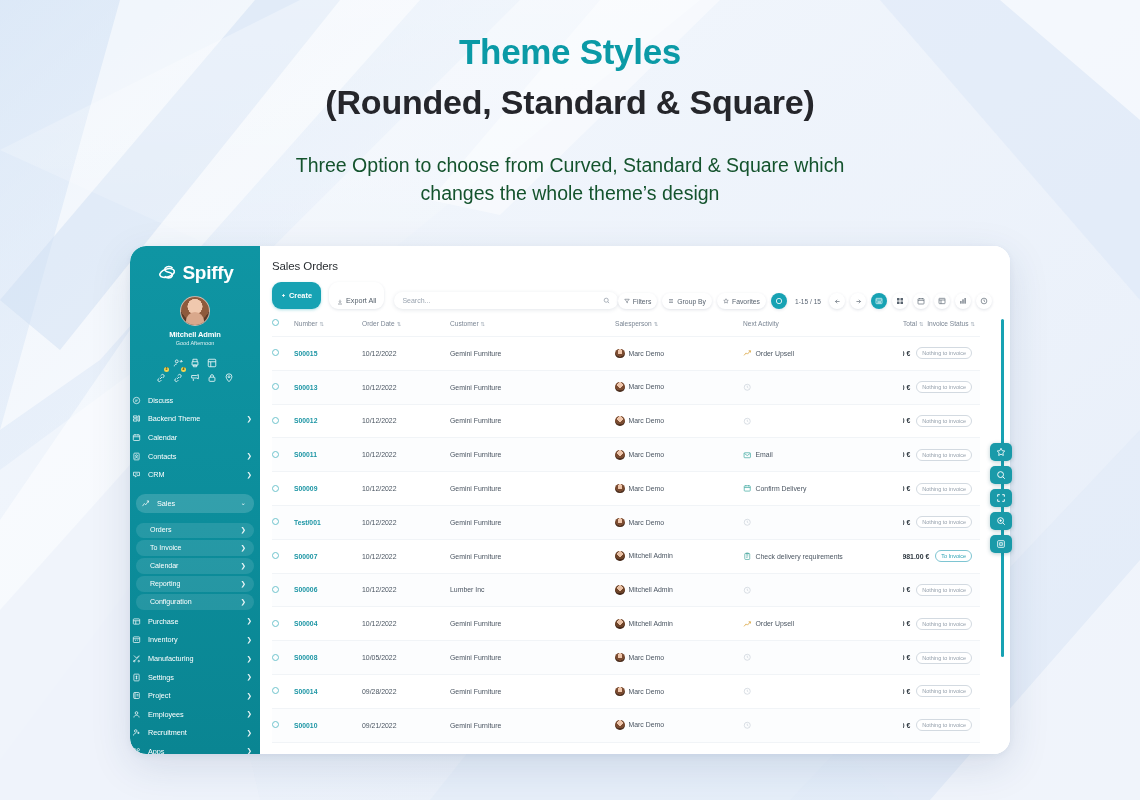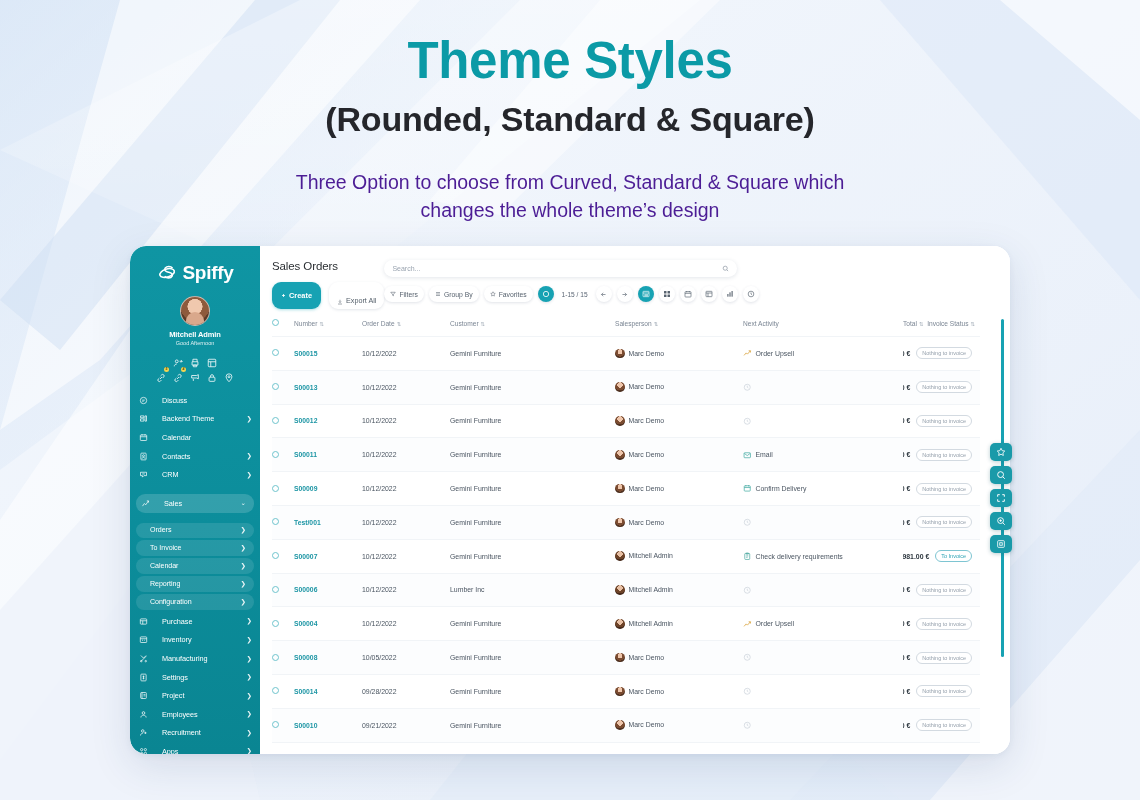--- a/index.html
+++ b/index.html
@@ -11,29 +11,29 @@
     position: relative;
     background: #eef3fb;
   }
   
   #bg { position: absolute; inset: 0; overflow: hidden; }
   #bg svg { position: absolute; inset: 0; }
 
   
   .hero { position: absolute; left: 0; right: 0; top: 34px; text-align: center; z-index: 4; }
   .hero-title {
-    font-size: 51px; font-weight: bold; color: #0b9aa6; letter-spacing: -.3px;
+    font-size: 35px; font-weight: bold; color: #0b9aa6; letter-spacing: -.3px;
     line-height: 1.05;
   }
   .hero-sub {
     font-size: 34px; font-weight: bold; color: #25262b; margin-top: 12px;
     letter-spacing: -.2px;
   }
   .hero-desc {
-    font-size: 19.5px; color: #4c1d95; margin-top: 29px; line-height: 1.45;
+    font-size: 19.5px; color: #14532d; margin-top: 29px; line-height: 1.45;
     font-weight: 400;
   }
 
   
   #app {
     position: absolute; left: 130px; top: 246px; width: 880px; height: 508px;
     background: #ffffff; border-radius: 16px;
     box-shadow: 0 12px 40px rgba(30,60,110,.13), 0 2px 6px rgba(30,60,110,.06);
     overflow: hidden; z-index: 5; display: flex;
   }
@@ -66,52 +66,52 @@
   .icon-row { display:flex; justify-content:center; align-items:center; gap:7px; margin-top: 8px; }
   .icon-row.second { gap: 7px; margin-top: 5px; }
   .mini-ic { width: 10px; height: 10px; position:relative; opacity:.95; }
   .badge-dot{
     position:absolute; top:-2px; right:-3px; width:5px; height:5px; border-radius:50%;
     background:#ffd84d; color:#5a4400; font-size:3.6px; line-height:5px; text-align:center; font-weight:bold;
   }
 
   #navlist { margin-top: 12px; }
   .nav {
-    display:flex; align-items:center; gap:14px; height: 18.6px;
-    padding: 0 8px 0 9px; font-size: 7.3px; letter-spacing: -.05px;
+    display:flex; align-items:center; gap:7px; height: 18.6px;
+    padding: 0 8px 0 2px; font-size: 7.3px; letter-spacing: -.05px;
     position: relative; cursor: pointer; color: #fff;
   }
   .nav .nic { width: 9px; height: 9px; flex: 0 0 9px; display:flex; align-items:center; justify-content:center; }
   .nav .nlabel { flex: 1 1 auto; white-space: nowrap; overflow: hidden; }
   .nav .chev { font-size: 6.5px; opacity: .9; }
   .nav.active {
     background: rgba(255,255,255,.16); border-radius: 9px; margin: 10px 6px; padding-left: 5px;
   }
   .nav.sub {
     margin: 2.5px 6px; padding-left: 14px; height: 15.4px;
     background: rgba(255,255,255,.11); border-radius: 8px; font-size: 7.1px;
   }
 
   
   #main { flex: 1 1 auto; position: relative; background: #fff; display:flex; flex-direction:column; min-width:0; }
-  #topbar { padding: 14px 18px 0 12px; display:flex; }
+  #topbar { padding: 14px 18px 0 12px; display:flex; gap: 10px; }
   #topleft { flex: 0 0 auto; }
   .page-title { font-size: 11.5px; color: #2b2f33; font-weight: 400; letter-spacing: -.1px; }
   .btnrow { display:flex; gap: 8px; margin-top: 10px; }
   .btn-create {
     background: #17a2b3; color:#fff; font-size: 7.4px; font-weight:bold;
     border-radius: 9px; padding: 9px 9px; display:flex; align-items:center; gap:3px;
     box-shadow: 0 1px 3px rgba(23,162,179,.35); cursor:pointer; border:none;justify-content:center;
   }
   .btn-ghost {
     background:#fff; color:#55606b; font-size:7.2px; border-radius:9px; padding:4.5px 8px;
     display:flex; align-items:flex-end; gap:3px; box-shadow:0 1px 3px rgba(40,60,90,.13); cursor:pointer; border:none;
   }
 
-  #topright { flex: 1 1 auto; display:flex; flex-direction:column; align-items:flex-start; min-width:0; }
+  #topright { flex: 1 1 auto; display:flex; flex-direction:row; align-items:flex-end; min-width:0; }
   #searchbox {
     width: 353px; height: 17px; background:#fff; border-radius: 9px;
     box-shadow: 0 1px 4px rgba(40,60,90,.13);
     display:flex; align-items:center; padding: 0 8px; gap: 4px;
   }
   #searchbox input {
     flex:1 1 auto; border:none; outline:none; font-size:7px; color:#3b4450;
     font-family:"Liberation Sans",sans-serif; background:transparent; min-width:0;
   }
   #searchbox input::placeholder{ color:#9aa4b0; }

